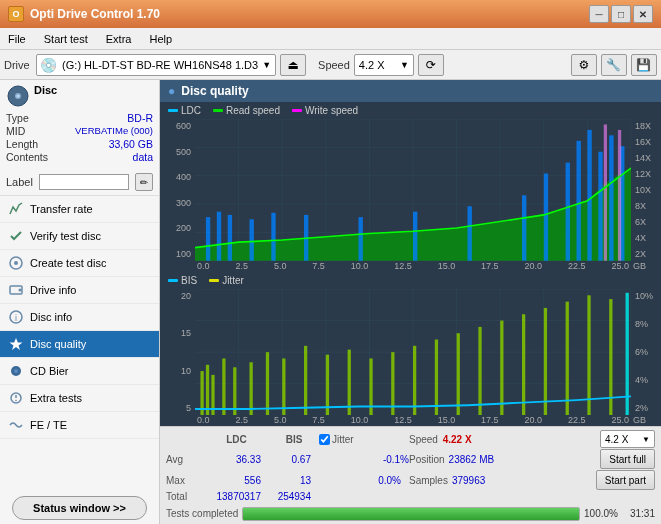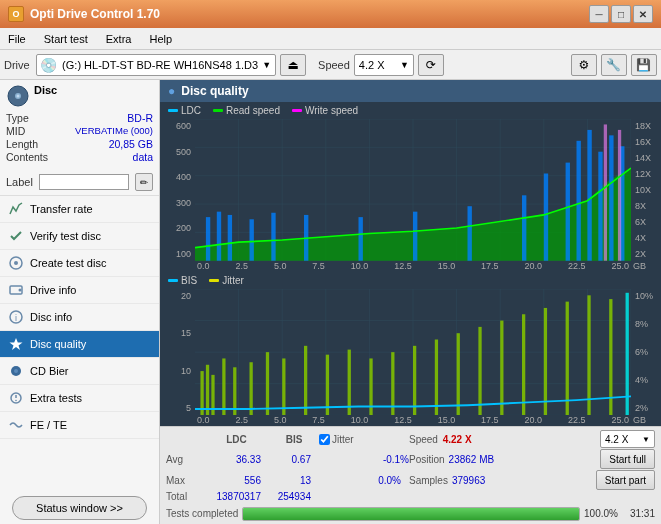--- a/index.html
+++ b/index.html
@@ -187,20 +187,21 @@
       height: 24px;
       background: #e8e8e8;
       border: 1px solid #999;
       border-radius: 12px;
       cursor: pointer;
       display: flex;
       align-items: center;
       justify-content: center;
       font-size: 11px;
       color: #000;
+      font-weight: bold;
     }
 
     
     .right-panel {
       flex: 1;
       display: flex;
       flex-direction: column;
       background: #2a3a4a;
       overflow: hidden;
     }
@@ -405,21 +406,21 @@
       <div class="disc-info-row">
         <span class="disc-info-key">Type</span>
         <span class="disc-info-val">BD-R</span>
       </div>
       <div class="disc-info-row">
         <span class="disc-info-key">MID</span>
         <span class="disc-info-val" style="font-size:9.5px;">VERBATIMe (000)</span>
       </div>
       <div class="disc-info-row">
         <span class="disc-info-key">Length</span>
-        <span class="disc-info-val">20,85 GB</span>
+        <span class="disc-info-val">33,60 GB</span>
       </div>
       <div class="disc-info-row">
         <span class="disc-info-key">Contents</span>
         <span class="disc-info-val">data</span>
       </div>
       <div class="label-row">
         <span class="disc-info-key">Label</span>
         <input class="label-input" type="text" value="" style="">
         <div class="label-btn">✏</div>
       </div>

